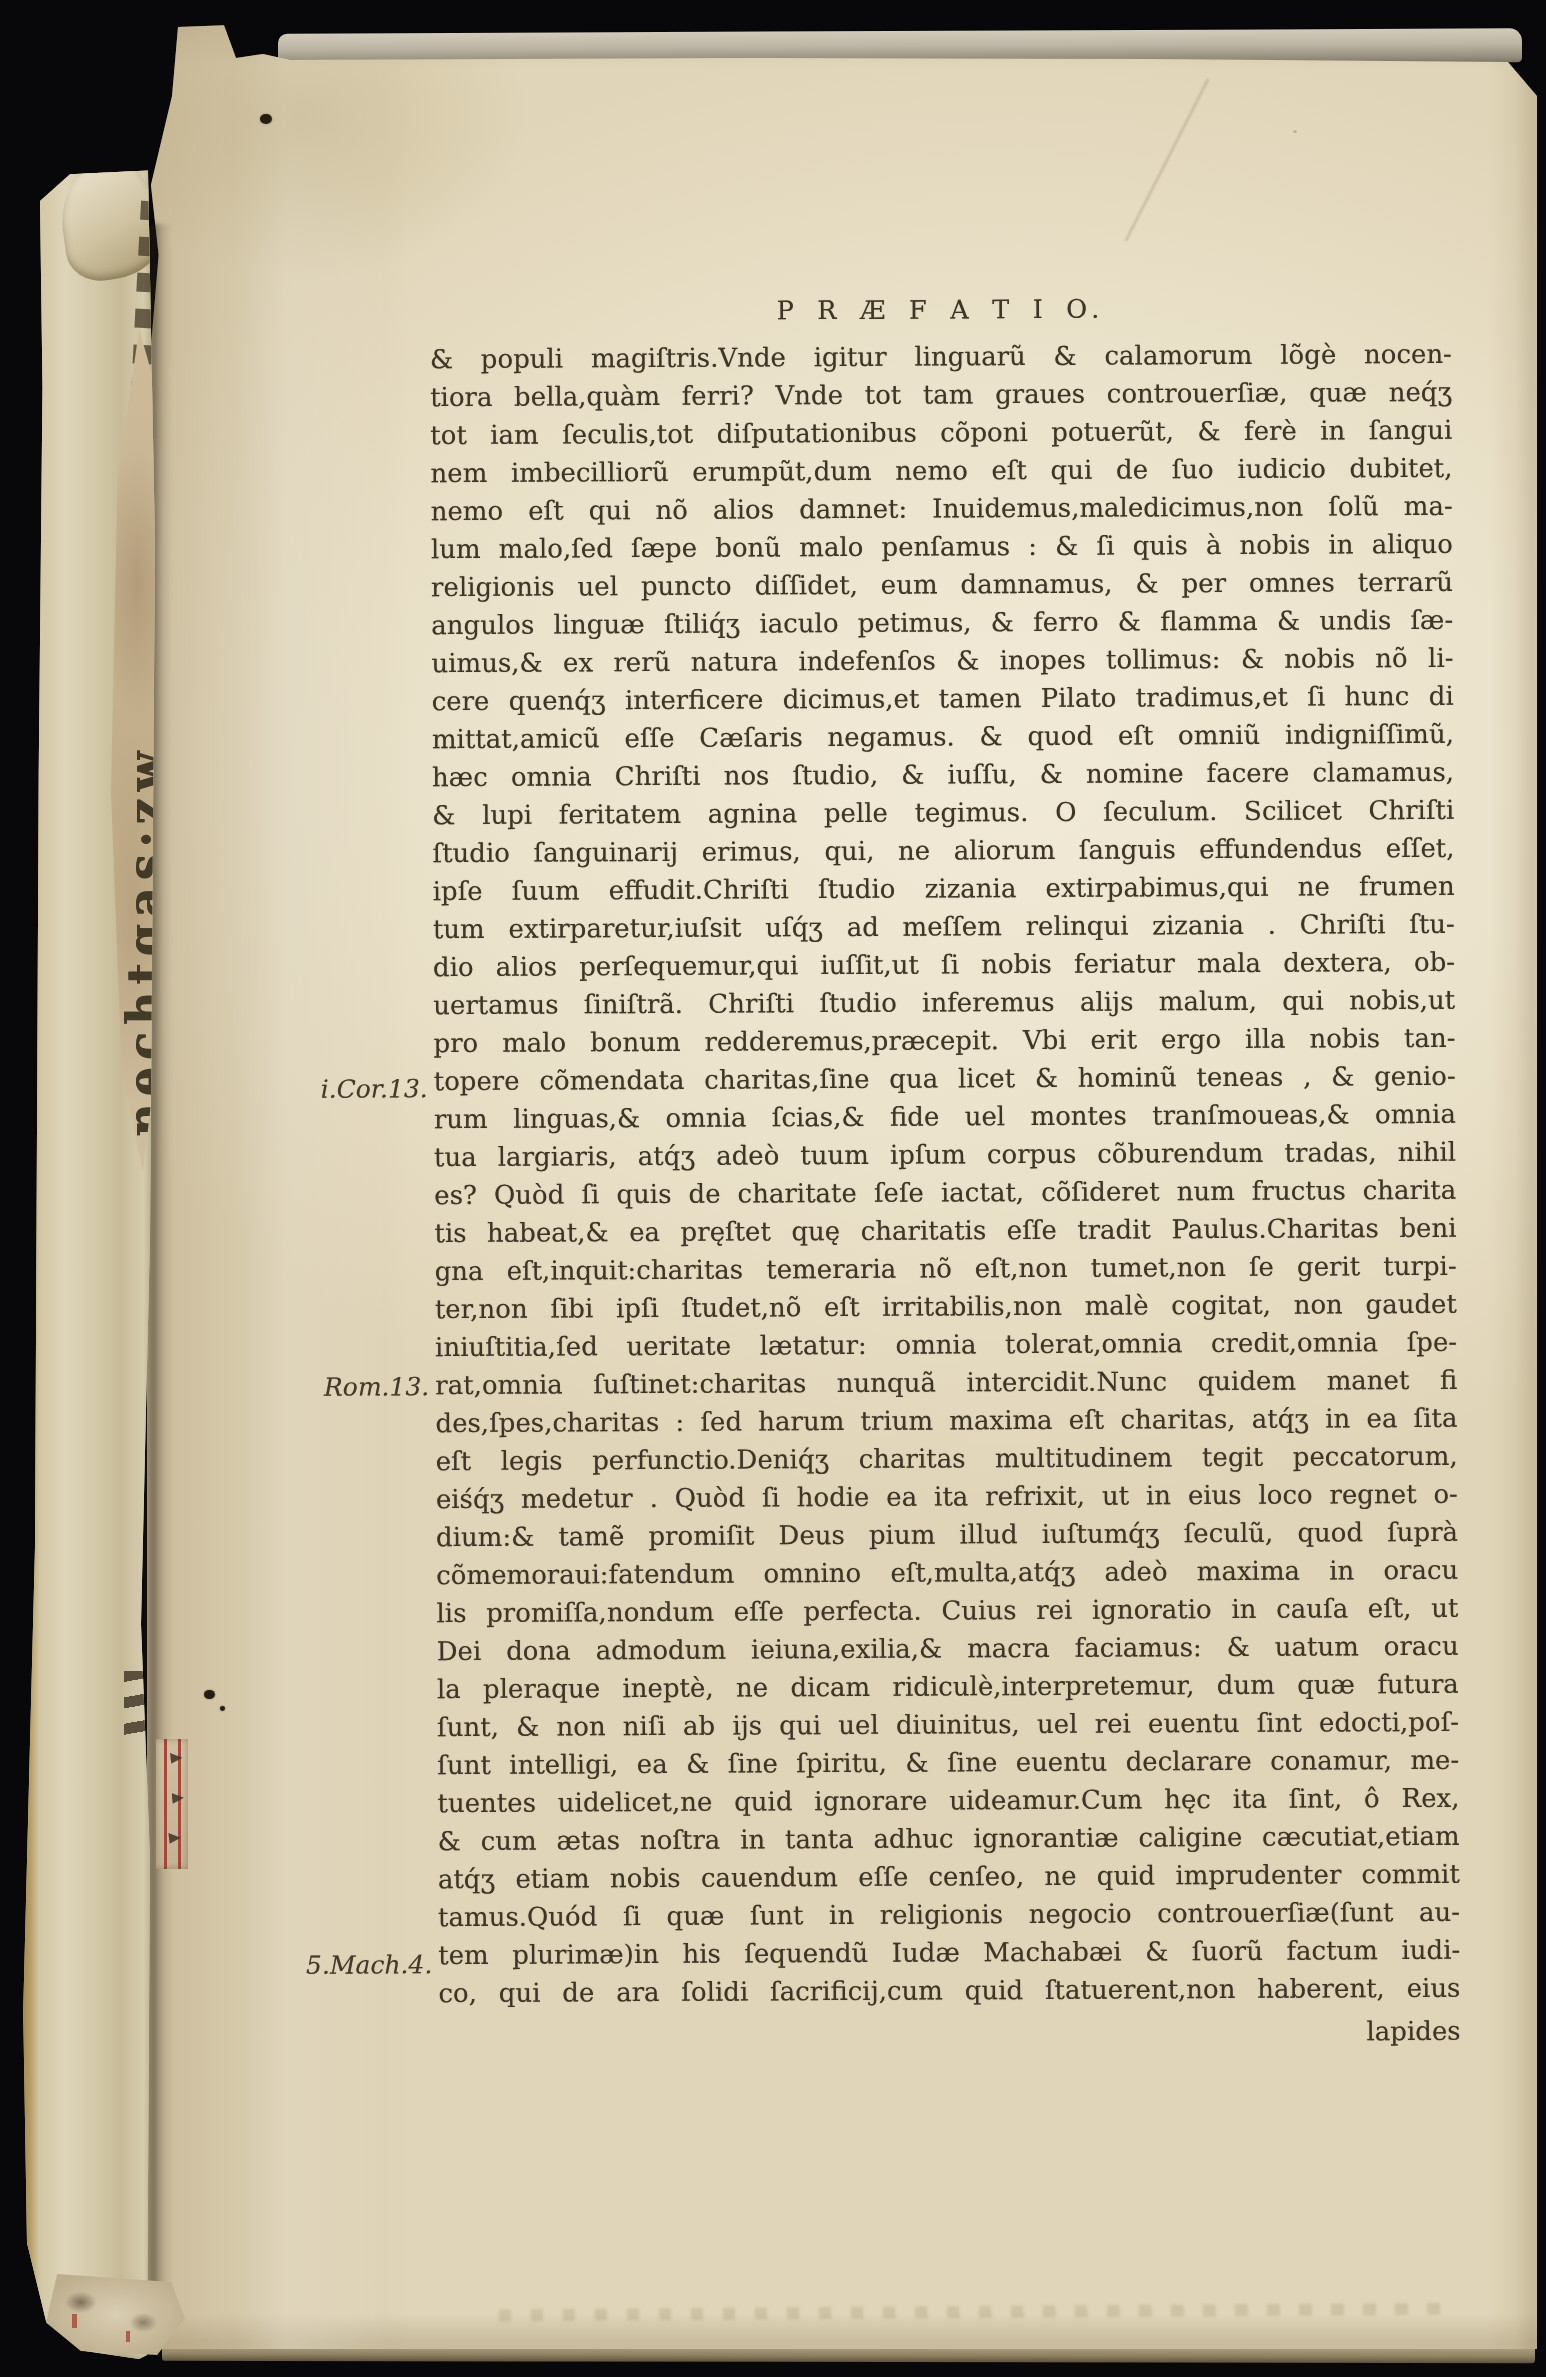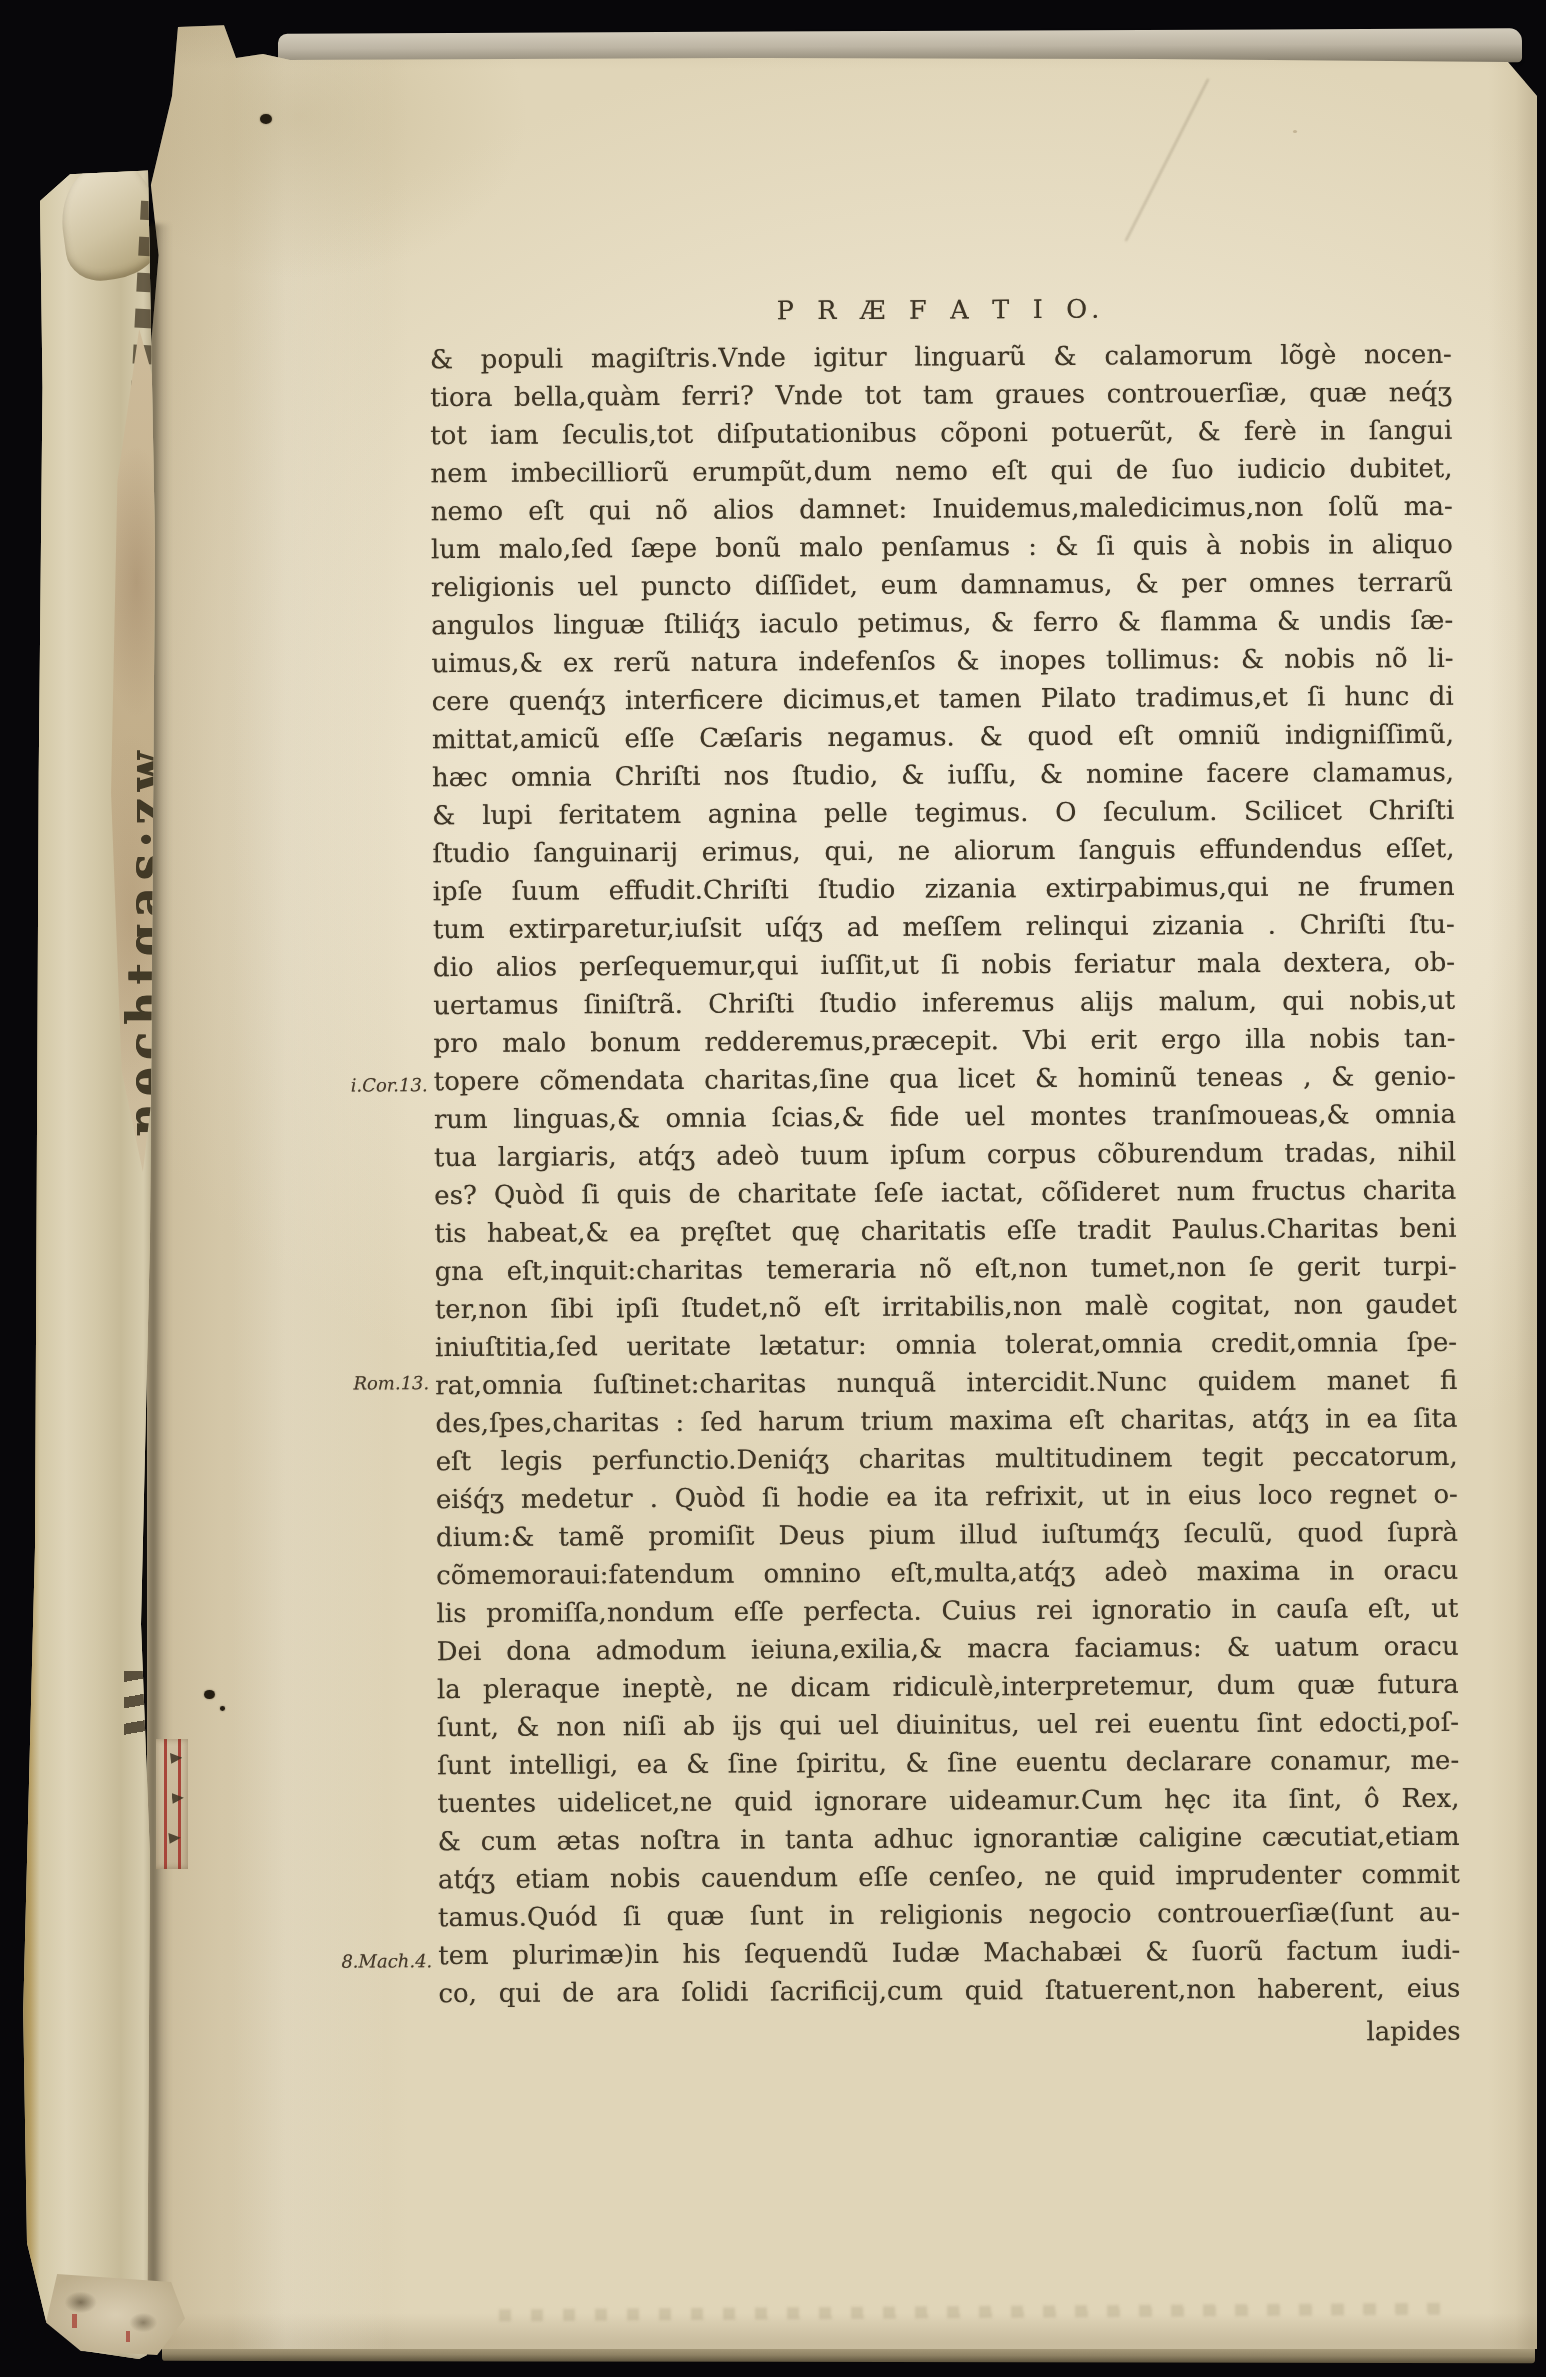--- a/index.html
+++ b/index.html
@@ -59,21 +59,21 @@
     text-shadow:0 0 0.9px rgba(62,52,34,.5);
   }
   .line{
     height:38px;line-height:38px;overflow:hidden;
     text-align:justify;text-align-last:justify;text-justify:inter-word;white-space:nowrap;
   }
   .catchword{height:38px;line-height:38px;text-align:right;}
   .margin-notes{position:absolute;left:0;top:0;}
   .margin-note{
     position:absolute;left:138px;width:142px;text-align:right;
-    font-style:italic;font-size:18px;color:#45392a;
+    font-style:italic;font-size:25px;color:#45392a;
     text-shadow:0 0 0.8px rgba(62,52,34,.45);
   }
   
   .crevice{
     position:absolute;left:139px;top:224px;width:32px;height:2065px;z-index:3;
     background:linear-gradient(90deg, transparent, rgba(38,30,16,.50) 45%, rgba(38,30,16,.15) 70%, transparent);
     filter:blur(2.3px);
   }
   
   .spine{
@@ -209,21 +209,21 @@
 
     <div class="margin-notes">
 
     <div class="margin-note" style="top: 1049px;">
           <span>i.Cor.13.</span>
         </div>
         <div class="margin-note" style="top: 1347px;">
           <span>Rom.13.</span>
         </div>
         <div class="margin-note" style="top: 1925px;">
-          <span>8.Mach.4.</span>
+          <span>5.Mach.4.</span>
         </div>
       </div>
   </div>
 </div>
 
 <div class="crevice"></div>
 
 <div class="spine">
   <div class="spine-curl"></div>
   <div class="spine-dashes"></div>

